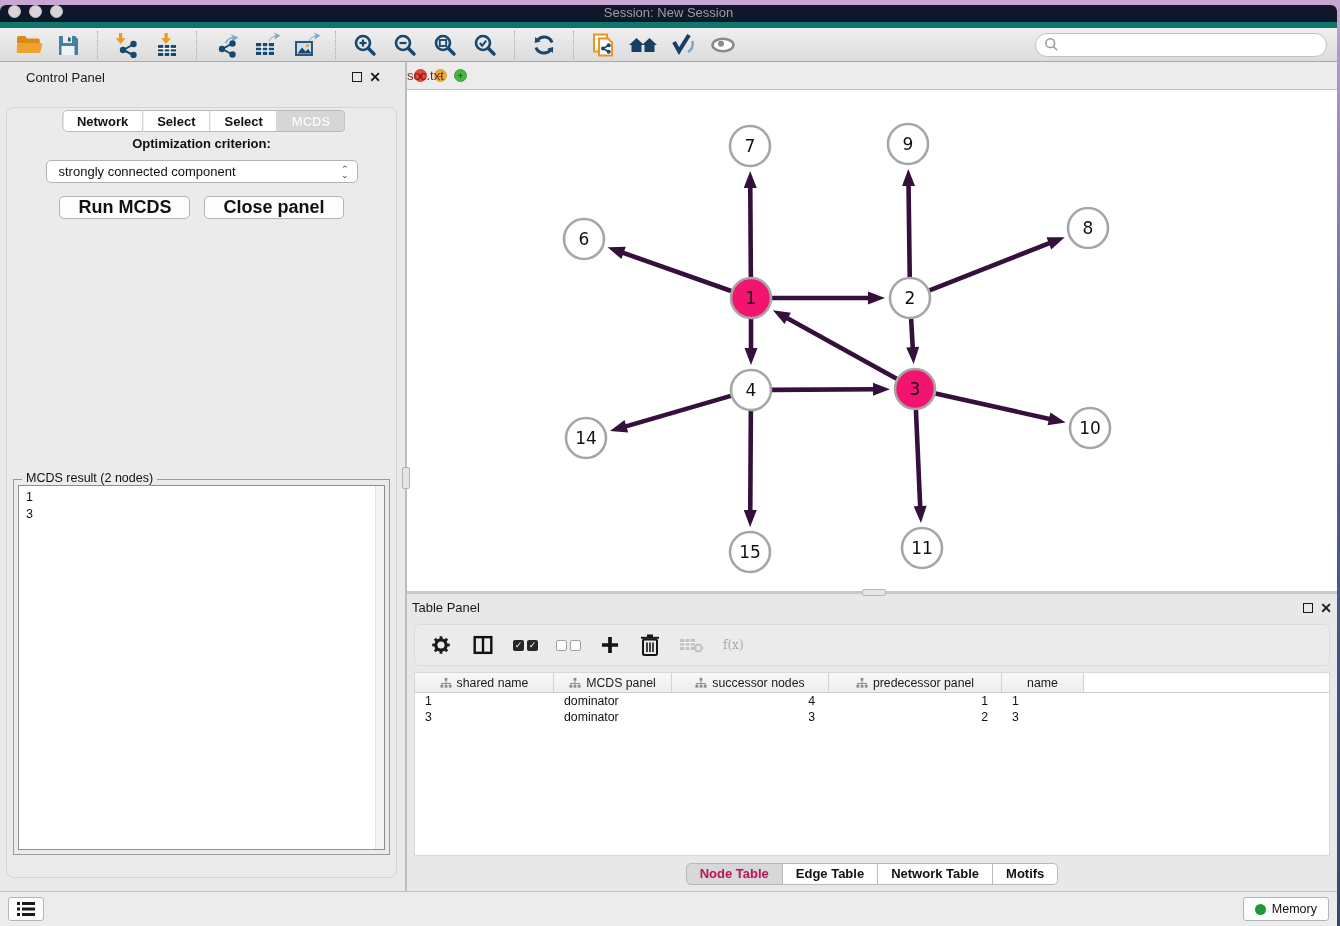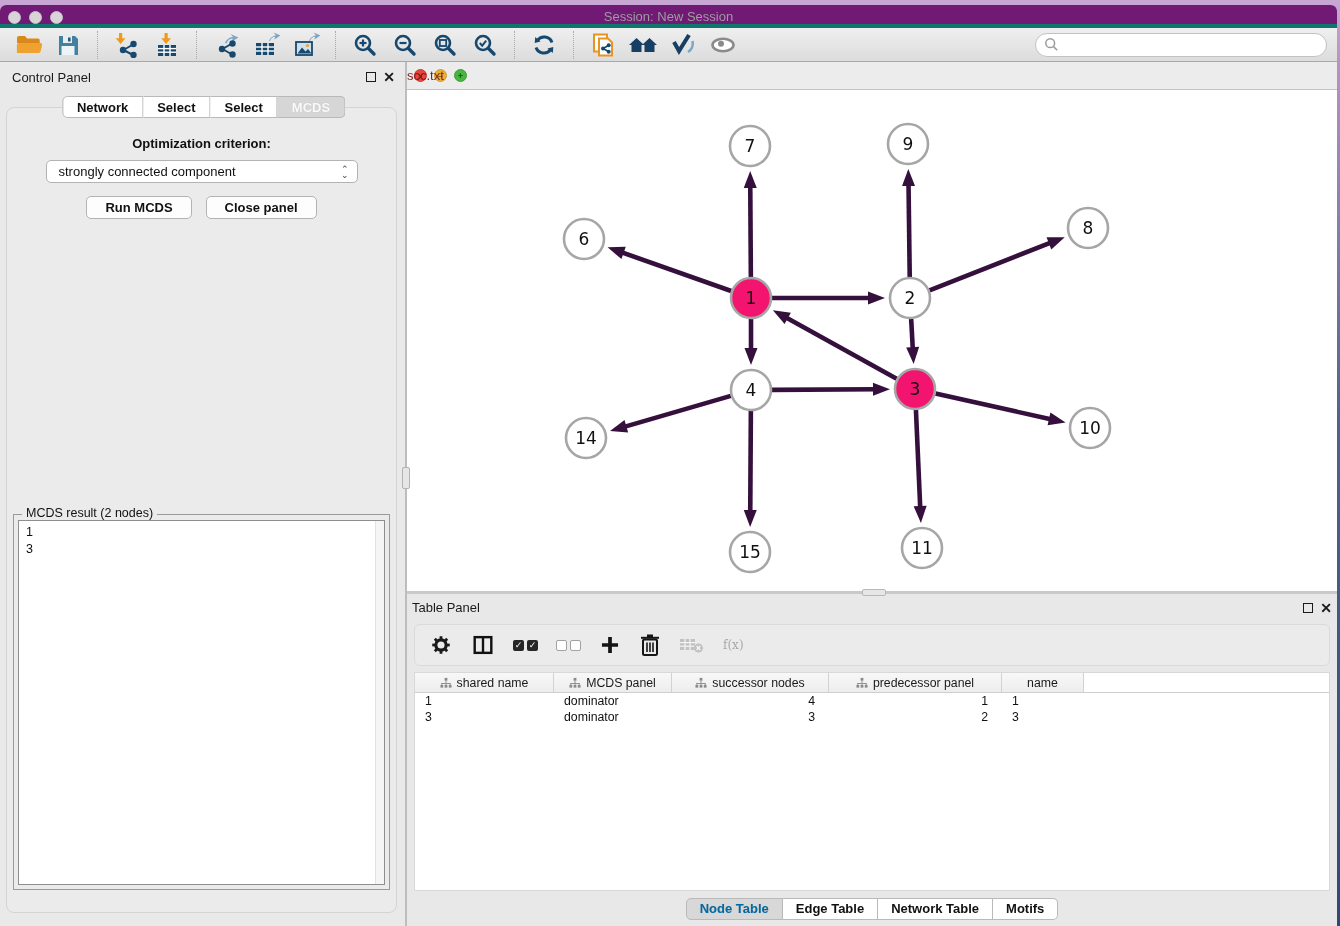--- a/index.html
+++ b/index.html
@@ -2,22 +2,22 @@
 <html><head>
 <meta charset="utf-8">
 <style>
   * { margin:0; padding:0; box-sizing:border-box; }
   html,body { width:1340px; height:926px; overflow:hidden; font-family:"Liberation Sans", sans-serif; }
   .desktop { position:fixed; inset:0; background:linear-gradient(180deg,#c9a7d4 0px,#b495c5 60px,#51628e 420px,#2e4a74 100%); }
   .app { position:absolute; top:5px; left:0; width:1337px; height:921px; display:flex; flex-direction:column;
          background:#e9e9e9; border-radius:6px 6px 0 0; }
 
   
-  .titlebar { height:23px; background:#701a75; border-radius:6px 6px 0 0; border-bottom:4px solid #0f766e;
-              display:flex; align-items:flex-end; position:relative; }
+  .titlebar { height:23px; background:#0f172a; border-radius:6px 6px 0 0; border-bottom:6px solid #0f766e;
+              display:flex; align-items:flex-start; position:relative; }
   .lights { display:flex; gap:8px; margin-left:8px; }
   .light { width:13px; height:13px; border-radius:50%; background:#d8d4d8; border:1px solid #c3bfc3; }
   .wtitle { position:absolute; left:0; right:0; text-align:center; font-size:13px; color:#9d9d9d; }
 
   
   .toolbar { height:34px; background:linear-gradient(#efefef,#dcdcdc); border-bottom:1px solid #a9a9a9;
              display:flex; align-items:center; padding-left:8px; }
   .tbtn { width:32px; height:32px; display:flex; align-items:center; justify-content:center; margin:0 4px; }
   .sep { width:1px; height:28px; border-left:1px dotted #a8a8a8; margin:0 9px; }
   .search { margin-left:auto; margin-right:10px; width:292px; height:24px; background:#fff; border:1px solid #c2c2c2;
@@ -25,40 +25,40 @@
   .search input { border:none; outline:none; flex:1; font-size:12px; background:transparent; height:20px; }
 
   
   .main { flex:1; display:flex; min-height:0; }
   .ctrlcol { width:407px; position:relative; background:#e9e9e9; }
   .vdivider { position:absolute; right:0; top:0; bottom:0; width:2px; background:#bdbdbd; }
   .vgrip { position:absolute; right:-3px; top:405px; width:8px; height:22px; background:#e6e6e6; border:1px solid #b2b2b2; border-radius:2px; z-index:5; }
   .rightcol { flex:1; display:flex; flex-direction:column; min-width:0; }
 
   
-  .phead { height:30px; display:flex; align-items:center; padding:0 12px; }
+  .phead { height:30px; display:flex; align-items:center; padding:0 26px; }
   .phead .ptitle { font-size:13px; color:#1a1a1a; }
   .winbtns { margin-left:auto; display:flex; align-items:center; gap:7px; }
   .floatbox { width:10px; height:10px; border:1.6px solid #1a1a1a; display:inline-block; }
   .closex { font-size:14px; font-weight:bold; color:#1a1a1a; line-height:10px; }
-  .ptabs { position:absolute; top:34px; left:50%; transform:translateX(-50%); display:flex; z-index:3; }
+  .ptabs { position:absolute; top:48px; left:50%; transform:translateX(-50%); display:flex; z-index:3; }
   .ptab { height:22px; padding:0 14px; background:#fff; border:1px solid #b9b9b9; border-left-width:0;
           font-size:13px; font-weight:bold; color:#111; display:flex; align-items:center; }
   .ptab:first-child { border-left-width:1px; border-radius:5px 0 0 5px; }
   .ptab:last-child { border-radius:0 5px 5px 0; }
   .ptab.active { background:#d6d6d6; color:#fafafa; text-shadow:0 0 1px #bbb; }
   .pbody { position:absolute; top:45px; left:6px; right:10px; bottom:13px; background:#ebebeb;
            border:1px solid #d4d4d4; border-radius:8px; }
   .optlabel { text-align:center; margin-top:28px; font-size:13px; font-weight:bold; color:#111; }
   .dropdown { margin:9px auto 0; width:312px; height:23px; background:#fff; border:1px solid #b3b3b3; border-radius:5px;
               display:flex; align-items:center; padding:0 8px 0 12px; font-size:13px; color:#111; }
   .chevrons { margin-left:auto; display:flex; flex-direction:column; line-height:6px; font-size:9px; color:#444; }
   .btnrow { display:flex; justify-content:center; gap:14px; margin-top:13px; }
   .pushbtn { height:23px; padding:0 18px; background:#fdfdfd; border:1px solid #b3b3b3; border-radius:5px;
-             font-size:13px; font-weight:bold; color:#111; display:flex; align-items:center; }
+             font-size:18px; font-weight:bold; color:#111; display:flex; align-items:center; }
   .resultbox { position:absolute; left:6px; right:6px; bottom:22px; height:376px; border:1px solid #9a9a9a; }
   .resultlabel { position:absolute; top:-9px; left:8px; background:#ebebeb; padding:0 4px; font-size:12.5px; color:#111; }
   .resulttext { position:absolute; inset:5px 4px 4px 4px; background:#fff; border:1px solid #8e8e8e;
                 font-size:12.5px; color:#111; line-height:17px; padding:3px 14px 3px 7px; overflow:hidden; }
   .resultscroll { position:absolute; top:6px; bottom:5px; right:5px; width:9px; background:#f5f5f5; border-left:1px solid #e2e2e2; }
 
   
   .netwin { height:529px; background:#fff; display:flex; flex-direction:column; position:relative; }
   .nettitle { height:28px; background:#ececec; border-bottom:1px solid #c3c3c3; display:flex; align-items:center; position:relative; }
   .tl { width:13px; height:13px; border-radius:50%; margin-left:7px; display:flex; align-items:center; justify-content:center;
@@ -89,21 +89,21 @@
         justify-content:center; gap:5px; font-size:12.3px; color:#1a1a1a; }
   .tr { display:flex; height:16px; }
   .td { font-size:12.3px; color:#111; line-height:16px; white-space:nowrap; overflow:hidden; }
   .td.left { padding-left:10px; text-align:left; }
   .td.right { padding-right:14px; text-align:right; }
   .tp-tabs { height:35px; display:flex; align-items:center; justify-content:center; }
   .btab { height:22px; padding:0 13px; background:#fff; border:1px solid #b9b9b9; border-left-width:0;
           font-size:13px; font-weight:bold; color:#111; display:flex; align-items:center; }
   .btab:first-child { border-left-width:1px; border-radius:5px 0 0 5px; }
   .btab:last-child { border-radius:0 5px 5px 0; }
-  .btab.active { background:#d8d8d8; color:#0369a1; text-shadow:0 0 1px #c0c0c0; }
+  .btab.active { background:#d8d8d8; color:#be185d; text-shadow:0 0 1px #c0c0c0; }
 
   
   .statusbar { height:35px; background:#ececec; border-top:1px solid #c2c2c2; display:flex; align-items:center; padding:0 8px; }
   .sbtn { height:24px; background:#fdfdfd; border:1px solid #b5b5b5; border-radius:3px; display:flex; align-items:center;
           justify-content:center; padding:0 7px; }
   .membtn { margin-left:auto; gap:6px; font-size:12.5px; color:#111; padding:0 11px; }
   .greendot { width:11px; height:11px; border-radius:50%; background:#1f9638; }
 </style>
 </head>
 <body>
@@ -546,15 +546,33 @@
         <div class="tp-tabs" id="tbl-tabs">
               <span class="btab active">Node Table</span>
               <span class="btab">Edge Table</span>
               <span class="btab">Network Table</span>
               <span class="btab">Motifs</span>
             </div>
       </div>
     </div>
   </div>
 
+  <div class="statusbar">
+    <span class="sbtn">
+      <svg width="20" height="16" viewBox="0 0 20 16">
+            <g fill="#1a1a1a">
+              <rect x="1" y="1" width="3" height="3"></rect>
+              <rect x="6" y="1" width="13" height="3"></rect>
+              <rect x="1" y="6.5" width="3" height="3"></rect>
+              <rect x="6" y="6.5" width="13" height="3"></rect>
+              <rect x="1" y="12" width="3" height="3"></rect>
+              <rect x="6" y="12" width="13" height="3"></rect>
+            </g>
+          </svg>
+    </span>
+    <span class="sbtn membtn">
+      <span class="greendot"></span>
+      <span>Memory</span>
+    </span>
+  </div>
 
 </div>
 </div>
 
 </body></html>

